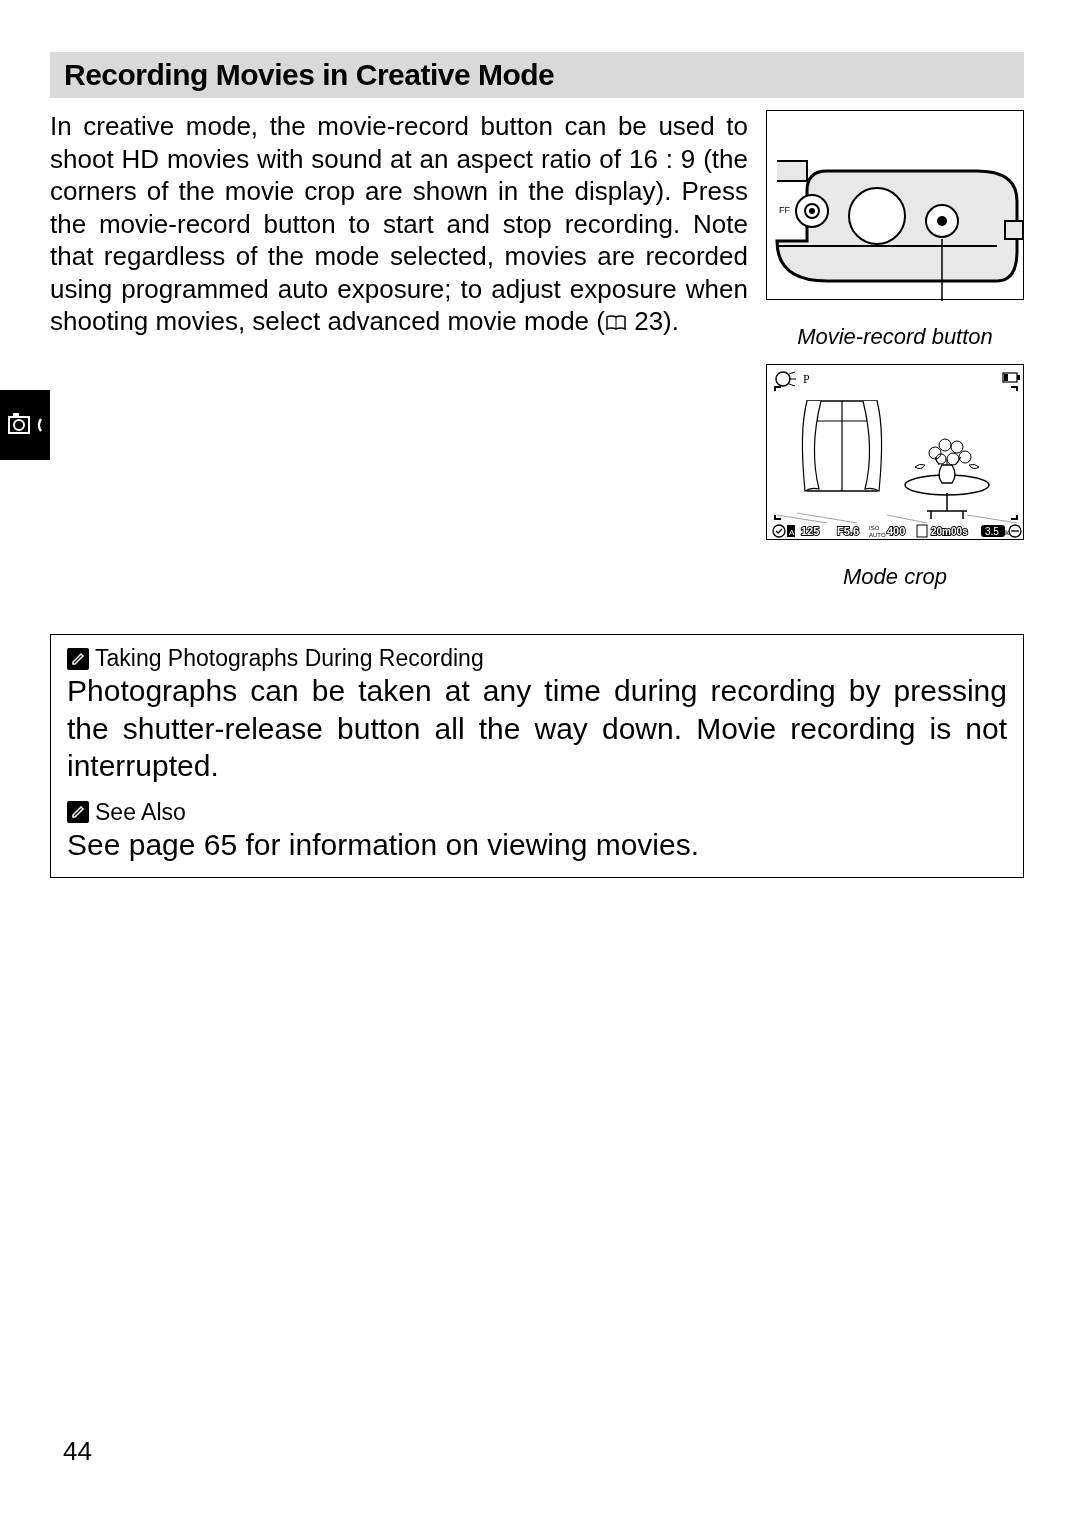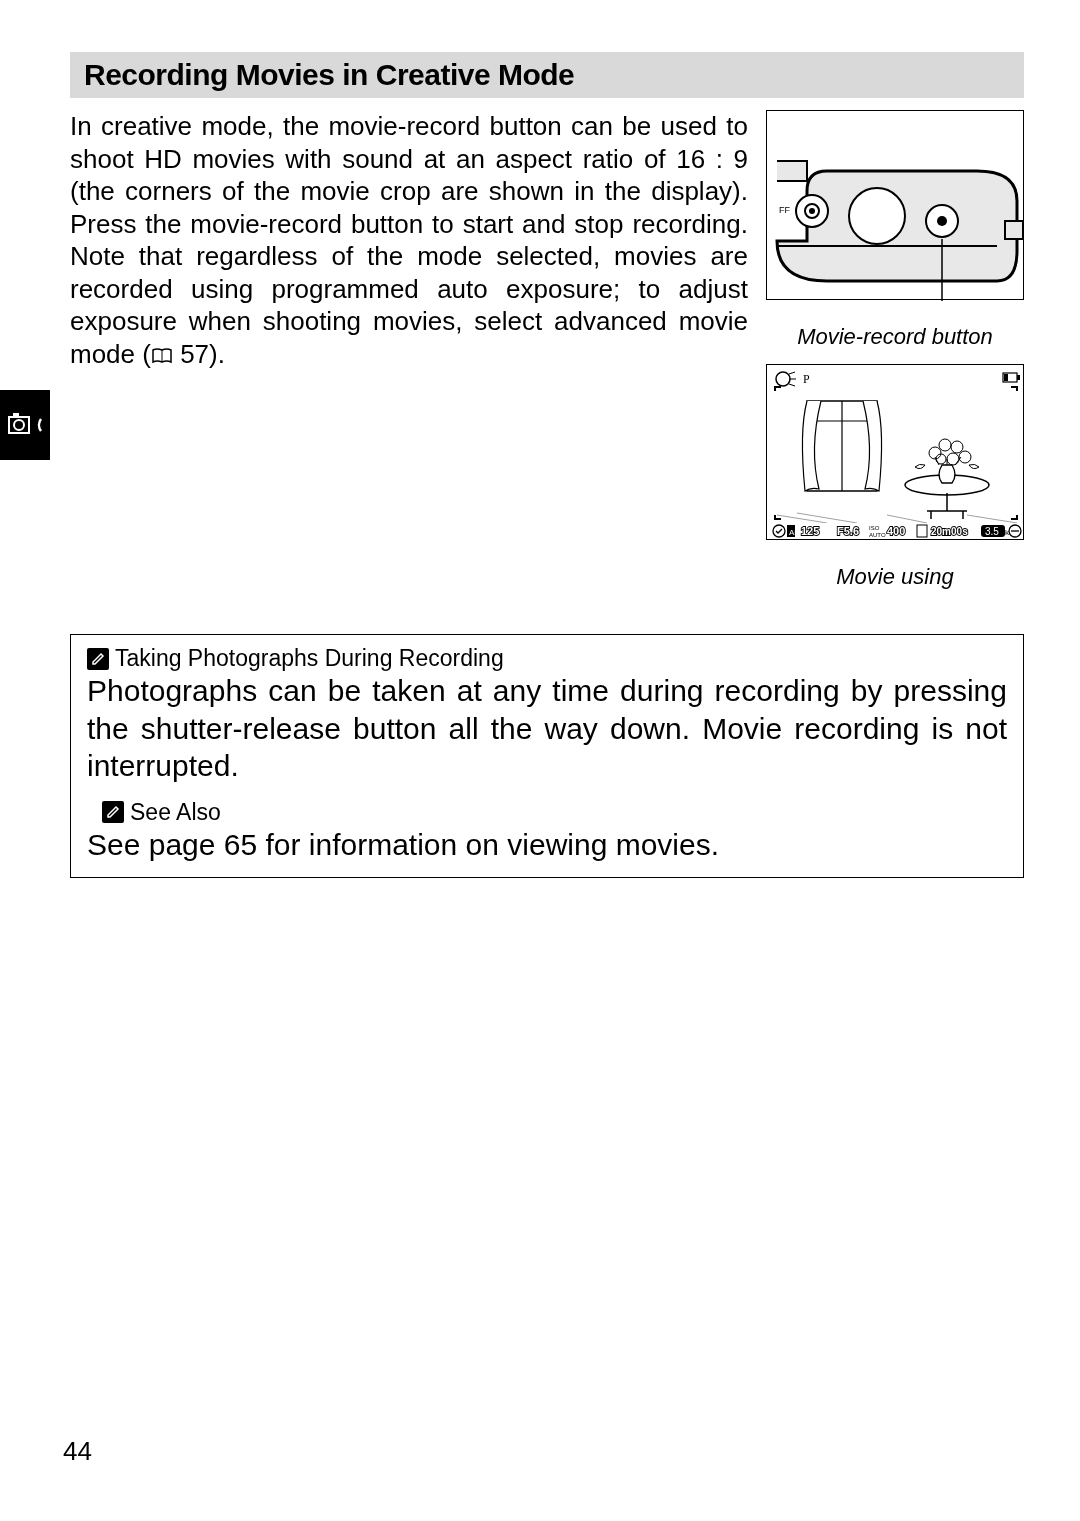--- a/index.html
+++ b/index.html
@@ -1,31 +1,31 @@
 <!DOCTYPE html>
 <html><head>
 <meta charset="utf-8">
 <style>
   * { box-sizing: border-box; margin: 0; padding: 0; }
   html, body { width: 1080px; height: 1521px; background: #fff; font-family: "Segoe UI", Arial, sans-serif; color: #000; }
-  .page { position: relative; width: 1080px; height: 1521px; padding: 52px 56px 40px 70px; }
+  .page { position: relative; width: 1080px; height: 1521px; padding: 52px 56px 40px 50px; }
   .heading-bar { background: #d9d9d9; padding: 6px 14px; margin-bottom: 12px; }
   .heading-bar span { font-weight: 800; font-size: 30px; letter-spacing: -0.5px; }
   .main-row { display: flex; gap: 18px; }
   .body-text { flex: 1; font-size: 26px; line-height: 1.25; text-align: justify; }
   .page-ref-icon { display: inline-block; vertical-align: -2px; }
   .figure-col { width: 258px; display: flex; flex-direction: column; align-items: center; }
   .fig-box { width: 258px; border: 1.5px solid #000; background: #fff; }
   .fig-cap { font-style: italic; font-size: 22px; margin: 24px 0 14px 0; text-align: center; }
   .side-tab { position: absolute; left: 0; top: 390px; width: 50px; height: 70px; background: #000; display: flex; align-items: center; justify-content: center; }
   .info-box { border: 1.5px solid #000; margin-top: 30px; padding: 10px 16px 14px 16px; }
   .info-title { font-weight: 400; font-size: 23px; display: flex; align-items: center; gap: 6px; }
   .pencil-badge { display: inline-flex; width: 22px; height: 22px; background: #000; align-items: center; justify-content: center; border-radius: 2px; }
   .info-body { font-size: 30px; line-height: 1.25; text-align: justify; }
-  .info-sec2 { margin-top: 14px; margin-left: 15px; }
+  .info-sec2 { margin-top: 14px; }
   .page-num { position: absolute; left: 63px; bottom: 54px; font-size: 26px; }
   svg { display: block; }
 </style>
 </head>
 <body>
 
 <div class="page">
 
   <div class="side-tab">
     <svg width="36" height="28" viewBox="0 0 36 28">
@@ -39,21 +39,21 @@
   <div class="heading-bar">
     <span>Recording Movies in Creative Mode</span>
   </div>
 
   <div class="main-row">
 
     <div class="body-text">
       <span>In creative mode, the movie-record button can be used to shoot HD movies with sound at an aspect ratio of 16 : 9 (the corners of the movie crop are shown in the display). Press the movie-record button to start and stop recording. Note that regardless of the mode selected, movies are recorded using programmed auto exposure; to adjust exposure when shooting movies, select advanced movie mode (</span><span class="page-ref-icon"><svg width="22" height="18" viewBox="0 0 22 18" style="display:inline">
             <path d="M2 3 Q6 1 11 3 Q16 1 20 3 V15 Q16 13 11 15 Q6 13 2 15 Z" fill="none" stroke="#000" stroke-width="1.5"></path>
             <line x1="11" y1="3" x2="11" y2="15" stroke="#000" stroke-width="1"></line>
-          </svg></span>&nbsp;<span>57</span><span>).</span>
+          </svg></span>&nbsp;<span>23</span><span>).</span>
     </div>
 
     <div class="figure-col">
 
       <div class="fig-box" style="height:190px; position:relative;">
         <svg viewBox="0 0 258 190" width="258" height="190">
 
           <path d="M10 70 H40 V50 H10" fill="#e8e8e8" stroke="#000" stroke-width="2"></path>
           <path d="M10 130 Q10 170 60 170 H230 Q250 170 250 140 V90 Q250 60 210 60 H60 Q40 60 40 80 V130 Z" fill="#e8e8e8" stroke="#000" stroke-width="3"></path>
           <path d="M10 135 H230" stroke="#000" stroke-width="2"></path>
@@ -132,21 +132,21 @@
           <text x="120" y="170" font-size="11" font-weight="bold" fill="#fff" stroke="#000" stroke-width="1.8" paint-order="stroke">400</text>
           <rect x="150" y="160" width="10" height="12" fill="none" stroke="#000" stroke-width="1"></rect>
           <text x="164" y="170" font-size="10" font-weight="bold" fill="#fff" stroke="#000" stroke-width="1.8" paint-order="stroke">20m00s</text>
           <rect x="214" y="160" width="24" height="12" rx="3" fill="#000"></rect>
           <text x="218" y="170" font-size="10" fill="#fff">3.5</text>
           <text x="238" y="170" font-size="8" fill="#000">k</text>
           <circle cx="248" cy="166" r="6" fill="none" stroke="#000" stroke-width="1.3"></circle>
           <line x1="244" y1="166" x2="252" y2="166" stroke="#000" stroke-width="1.3"></line>
         </svg>
       </div>
-      <div class="fig-cap">Movie using</div>
+      <div class="fig-cap">Mode crop</div>
 
     </div>
   </div>
 
   <div class="info-box">
     <div class="info-title">
       <span class="pencil-badge">
         <svg width="14" height="14" viewBox="0 0 14 14">
             <path d="M2 12 L4 12 L12 4 L10 2 L2 10 Z" fill="none" stroke="#fff" stroke-width="1.5"></path>
           </svg>

